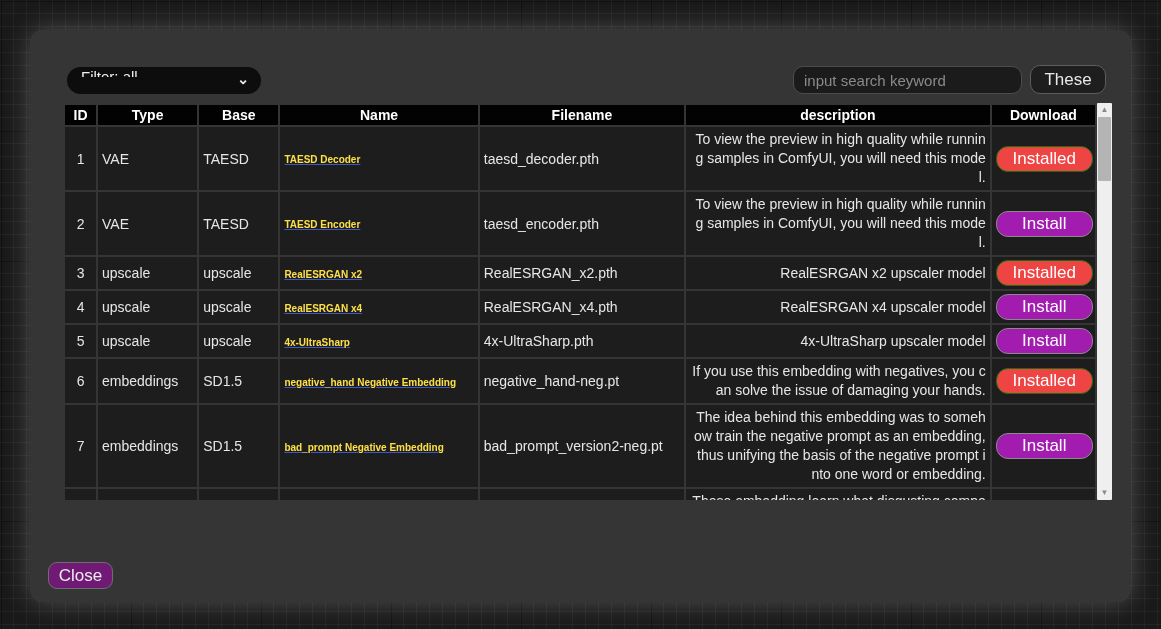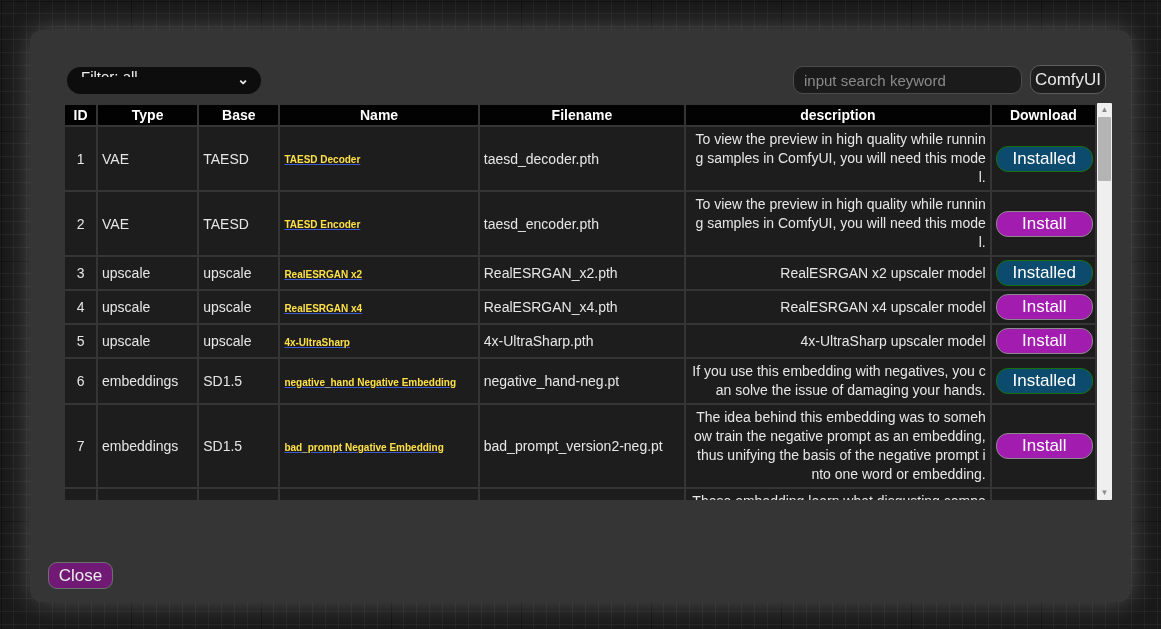--- a/index.html
+++ b/index.html
@@ -73,21 +73,21 @@
   td.td-download { text-align:center; }
   a.model-link {
     color:#fde047; font-weight:bold; font-size:10px; line-height:1.4;
     text-decoration:underline; text-decoration-color:#3f58c9; cursor:pointer;
   }
   .btn-download {
     width:97px; height:26px; border-radius:12px; font-size:17px;
     font-family:"Liberation Sans", sans-serif; cursor:pointer; color:#ffffff;
   }
   .btn-install { background:#a21caf; border:1px solid #8a8a8a; }
-  .btn-installed { background:#0c4a6e; border:1px solid #15700d; }
+  .btn-installed { background:#ef4444; border:1px solid #15700d; }
   
   .scrollbar {
     position:absolute; left:1067px; top:73px; width:15px; height:397px;
     background:#efefef; border-radius:1px;
   }
   .scroll-arrow {
     position:absolute; left:0; width:15px; height:12px; color:#8a8a8a;
     font-size:8px; text-align:center; line-height:12px; cursor:pointer;
   }
   .scroll-arrow.up { top:1px; }
@@ -110,21 +110,21 @@
 <div class="dialog">
 
   <div class="select-wrap">
     <select class="filter-select">
       <option>Filter: all</option>
     </select>
     <span class="select-chevron">⌄</span>
   </div>
 
   <input class="search-input" type="text" placeholder="input search keyword" style="">
-  <button class="search-btn">ComfyUI</button>
+  <button class="search-btn">These</button>
 
   <div class="table-clip">
     <table class="models">
       <colgroup>
         <col style="width:31px">
           <col style="width:99px">
           <col style="width:79px">
         <col style="width:197px">
           <col style="width:204px">
           <col style="width:303px">

